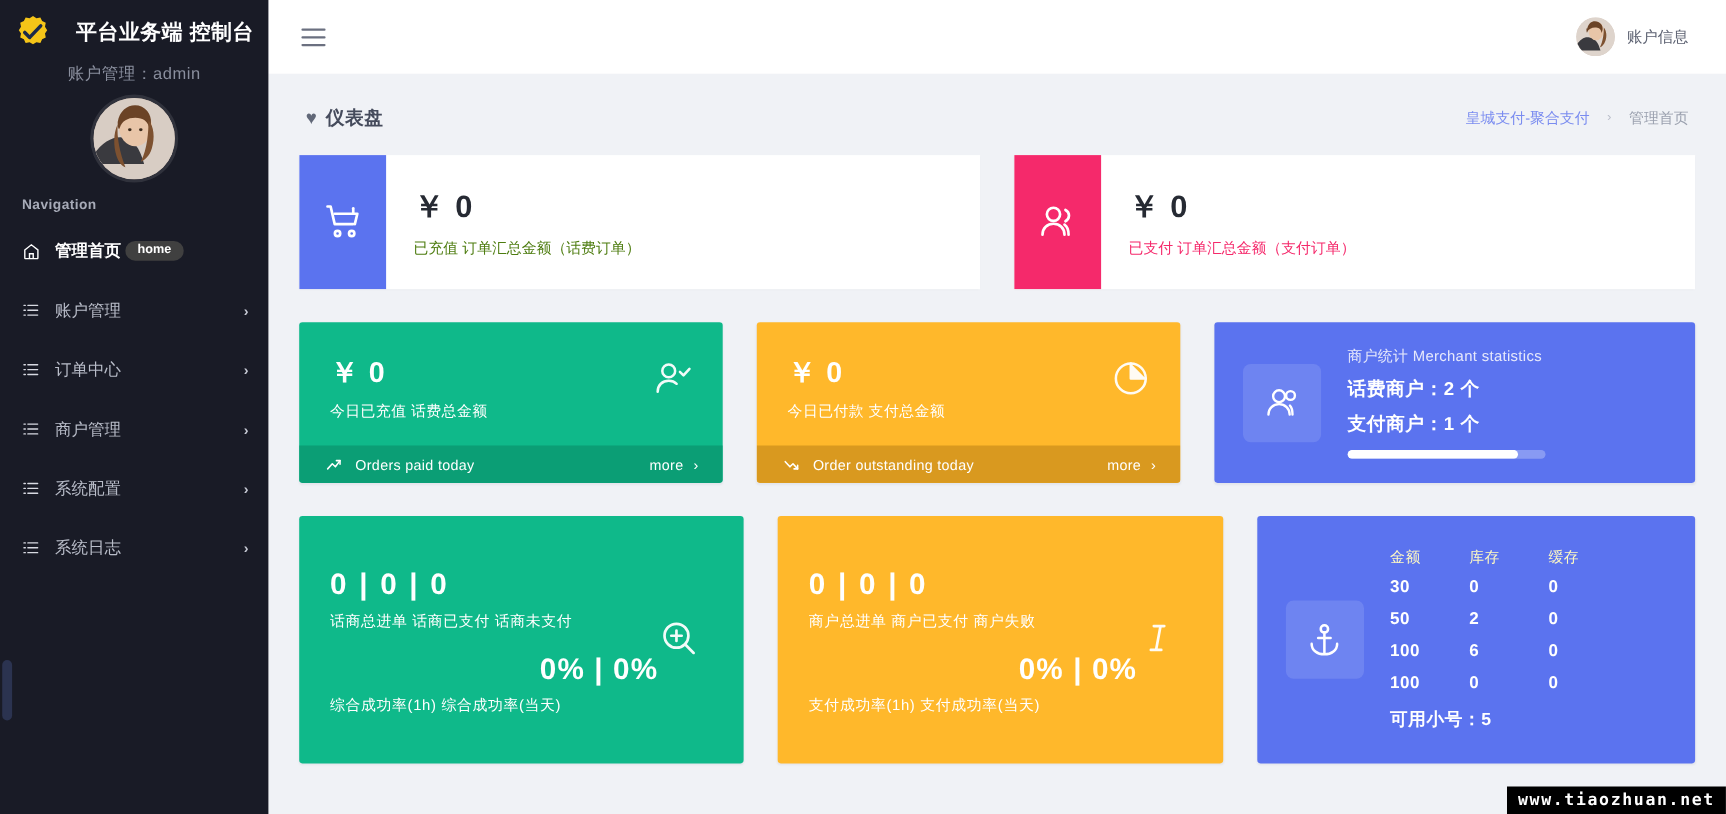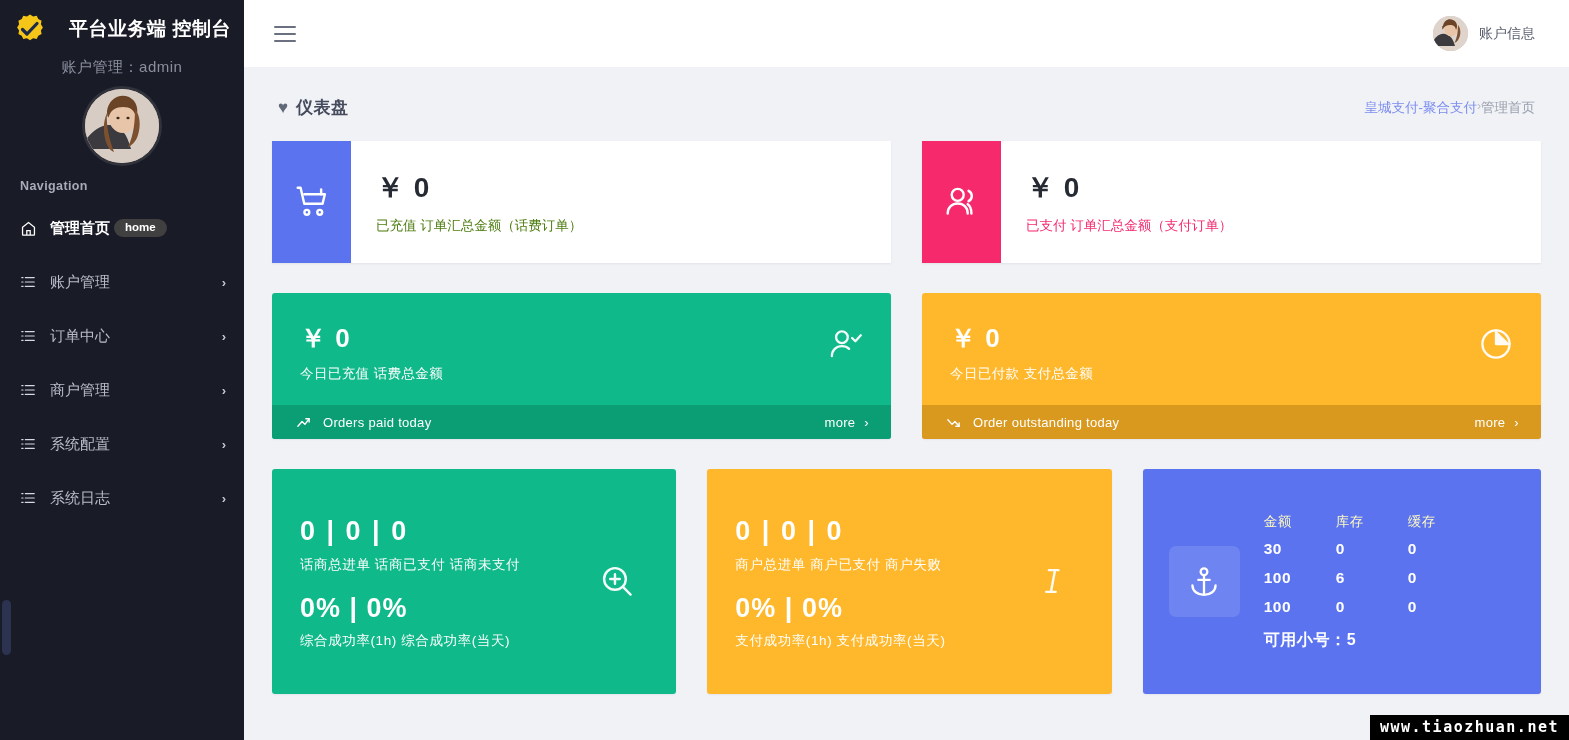--- a/index.html
+++ b/index.html
@@ -84,21 +84,21 @@
   }
   .acct-name { color:#5b6070; font-size:14px; white-space:nowrap; }
 
   
   .pagehead {
     display:flex; align-items:center; padding:29px 34px 0 34px;
   }
   .ph-left { display:flex; align-items:center; gap:8px; }
   .ph-heart { color:#616878; font-size:17px; line-height:1; }
   .ph-title { color:#454b5c; font-size:17px; font-weight:bold; letter-spacing:0.5px; }
-  .crumbs { margin-left:auto; display:flex; align-items:flex-start; gap:0; font-size:13.5px; }
+  .crumbs { margin-left:auto; display:flex; align-items:flex-start; gap:16px; font-size:13.5px; }
   .crumb-link { color:#7a8cf0; cursor:pointer; }
   .crumb-sep { color:#b9bdc9; font-size:12px; }
   .crumb-cur { color:#9aa0ae; }
 
   
   .content { padding:22px 28px 0 28px; }
   .row { display:flex; gap:31px; }
   .row + .row { margin-top:30px; }
 
   
@@ -153,21 +153,21 @@
 
   
   .tall-card {
     flex:1 1 0; border-radius:3px; color:#ffffff; padding:28px 26px 26px 28px;
     display:flex; align-items:center; min-height:185px;
     box-shadow:0 1px 2px rgba(30,35,60,0.06);
   }
   .tc-texts { flex:1 1 auto; }
   .tc-bignums { font-size:27px; font-weight:bold; letter-spacing:2px; }
   .tc-caption { font-size:13.5px; margin-top:9px; letter-spacing:0.6px; }
-  .tc-bignums2 { font-size:27px; font-weight:bold; letter-spacing:1px; margin-top:19px; }
+  .tc-bignums2 { font-size:27px; font-weight:bold; letter-spacing:1px; margin-top:19px;text-align:right; }
   .tc-caption2 { font-size:13.5px; margin-top:8px; letter-spacing:0.6px; }
   .tc-icon { margin-left:auto; padding-right:14px; opacity:0.95; }
 
   
   .table-card {
     flex:1 1 0; border-radius:3px; color:#ffffff; display:flex; align-items:center;
     padding:22px 22px 22px 26px; min-height:225px;
     box-shadow:0 1px 2px rgba(30,35,60,0.06);
   }
   .tbl-ico {
@@ -418,20 +418,38 @@
               </svg>
             </span>
             <span>Order outstanding today</span>
             <span class="cc-more">
               <span>more</span>
               <span>›</span>
             </span>
           </div>
         </div>
 
+        <div class="merch-card" style="background:#5b73ef">
+          <div class="merch-ico">
+            <svg width="36" height="36" viewBox="0 0 28 28" fill="none" stroke="#ffffff" stroke-width="1.7" stroke-linecap="round" stroke-linejoin="round">
+              <circle cx="11.5" cy="9.5" r="4.2"></circle>
+              <circle cx="19.6" cy="9" r="3.1"></circle>
+              <path d="M4 22.5c0-4.4 3.3-7.4 7.5-7.4s7.5 3 7.5 7.4"></path>
+              <path d="M21 22.5c0-3.1-0.6-5.2-1.8-6.4"></path>
+            </svg>
+          </div>
+          <div class="merch-body">
+            <div class="merch-title">商户统计 Merchant statistics</div>
+            <div class="merch-stat">话费商户：2 个</div>
+            <div class="merch-stat">支付商户：1 个</div>
+            <div class="merch-bar">
+              <i id="merch-fill" style="width: 86%;"></i>
+            </div>
+          </div>
+        </div>
       </div>
 
       <div class="row">
 
         <div class="tall-card" style="background:#0fb98a">
           <div class="tc-texts">
             <div class="tc-bignums">0 | 0 | 0</div>
             <div class="tc-caption">话商总进单  话商已支付  话商未支付</div>
             <div class="tc-bignums2">0%  |  0%</div>
             <div class="tc-caption2">综合成功率(1h)  综合成功率(当天)</div>
@@ -477,20 +495,25 @@
                   <th>缓存</th>
                 </tr>
               </thead>
               <tbody>
                 <tr>
                   <td>30</td>
                   <td>0</td>
                   <td>0</td>
                 </tr>
                 <tr>
+                  <td>50</td>
+                  <td>2</td>
+                  <td>0</td>
+                </tr>
+                <tr>
                   <td>100</td>
                   <td>6</td>
                   <td>0</td>
                 </tr>
                 <tr>
                   <td>100</td>
                   <td>0</td>
                   <td>0</td>
                 </tr>
               </tbody>

